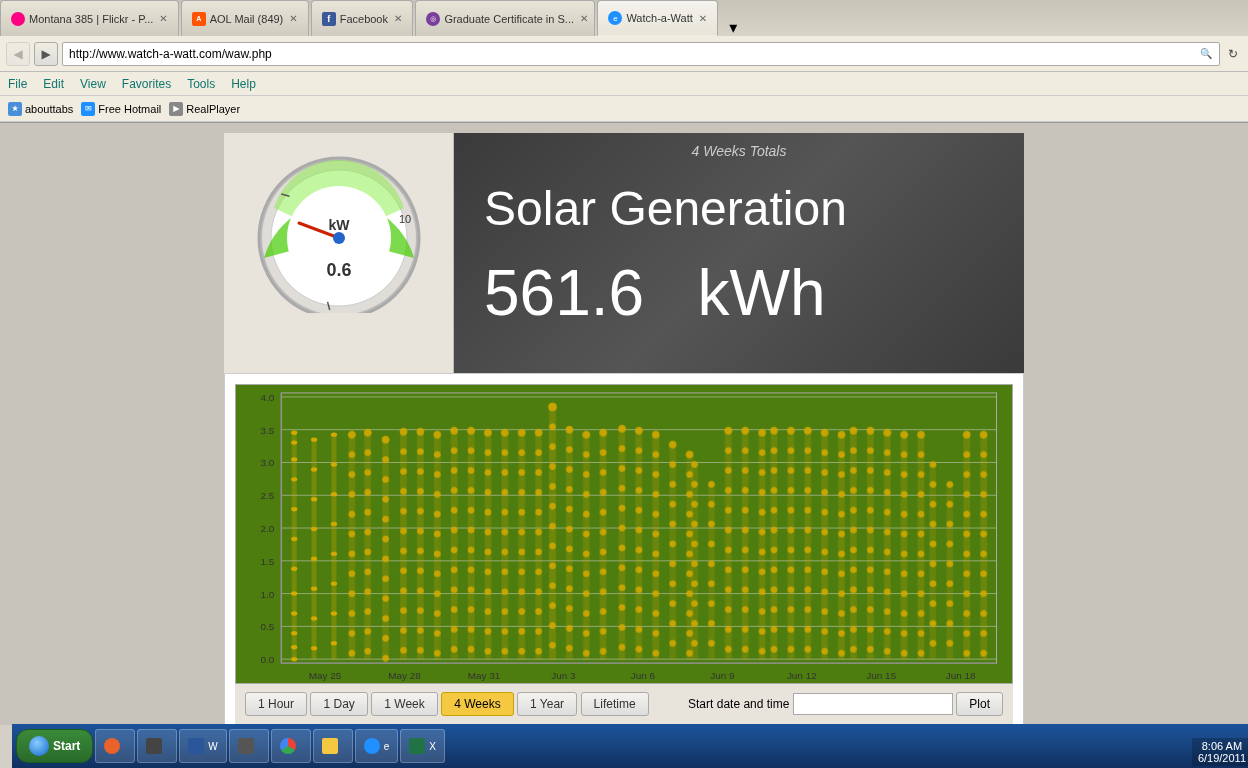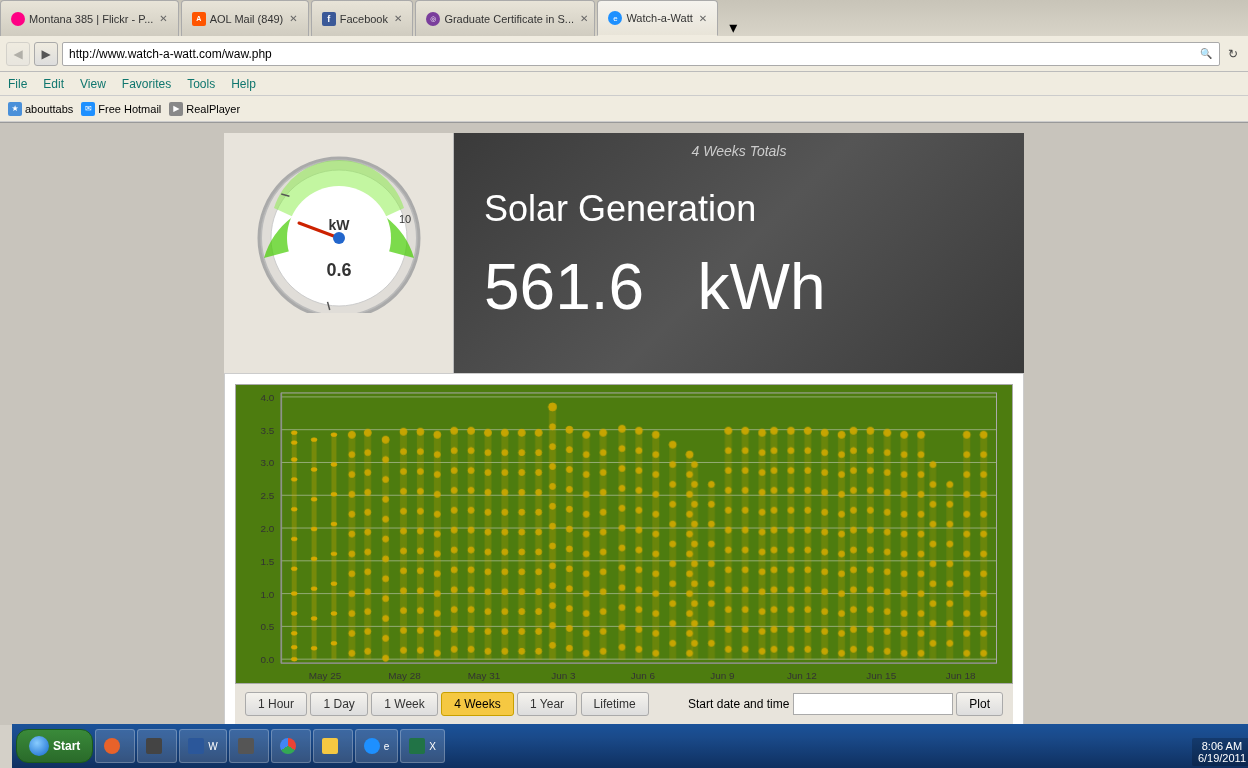--- a/index.html
+++ b/index.html
@@ -190,21 +190,21 @@
       position: absolute;
       top: 10px;
       left: 50%;
       transform: translateX(-50%);
       color: #ccc;
       font-size: 14px;
       font-style: italic;
     }
     .solar-title {
       color: white;
-      font-size: 36px;
+      font-size: 48px;
       font-weight: normal;
       margin-bottom: 25px;
     }
     .solar-value {
       color: white;
       font-size: 64px;
       font-weight: normal;
       line-height: 1;
     }
 

